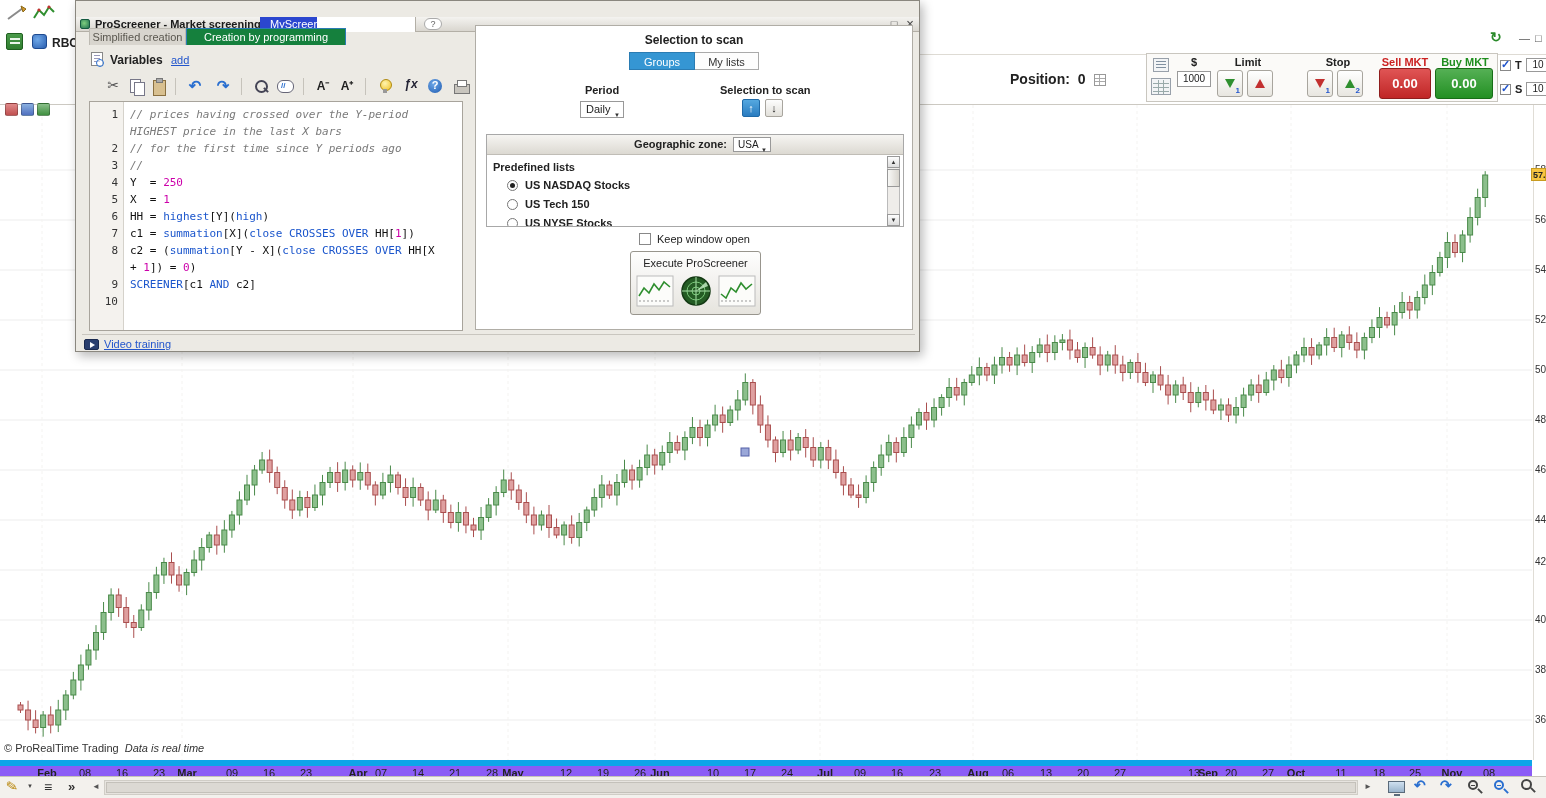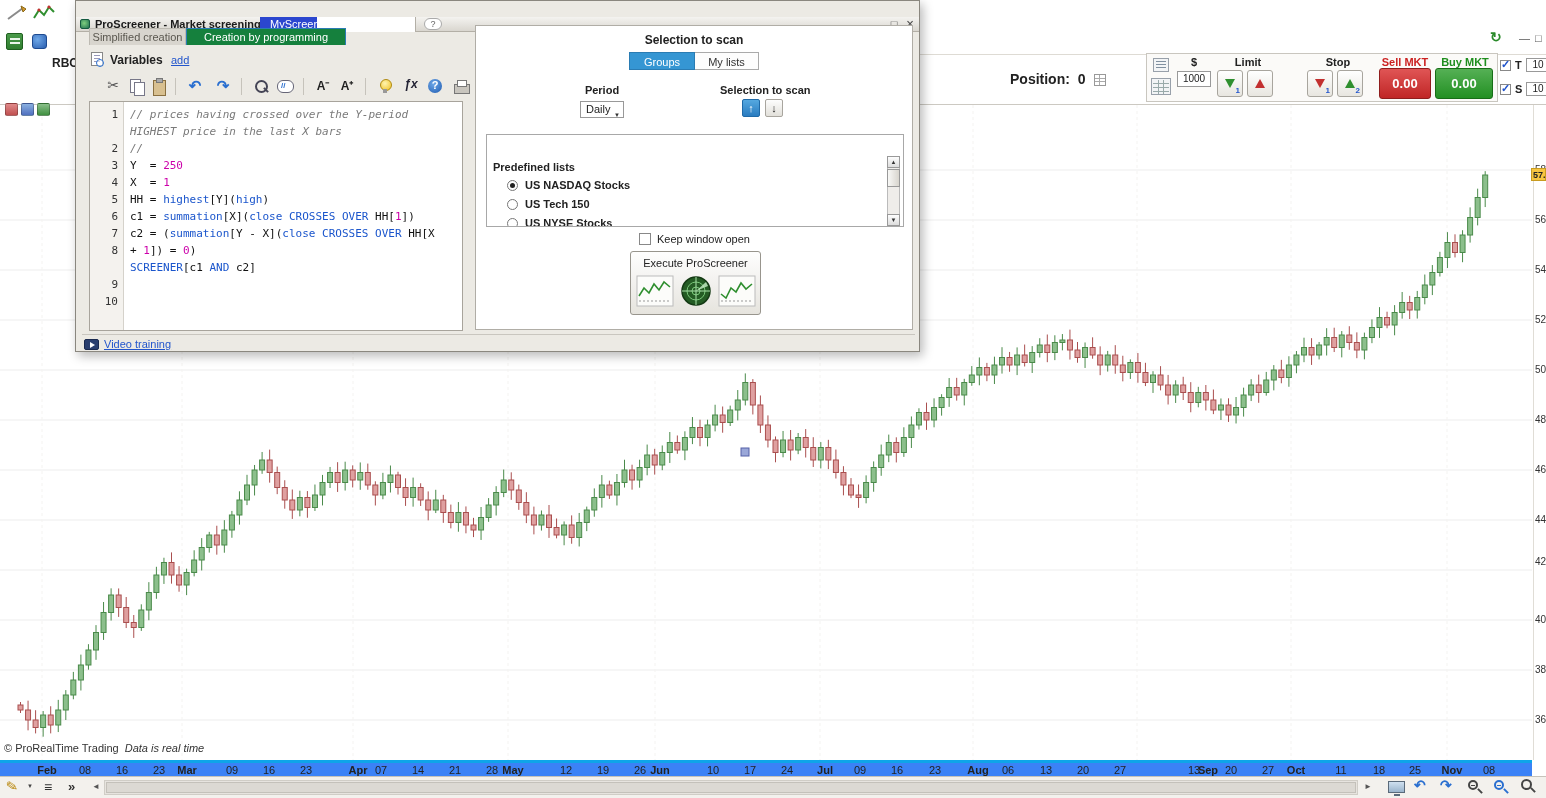--- a/index.html
+++ b/index.html
@@ -9,21 +9,21 @@
 
 
 .top-strip{position:absolute;left:0;top:0;width:1546px;height:105px;background:#fff;border-bottom:1px solid #ccc9c2;z-index:1;}
 .hline54{position:absolute;left:920px;top:54px;width:626px;height:1px;background:#dedbd4;z-index:2;}
 .tl-icon{position:absolute;z-index:2;}
 .penline-ico{left:6px;top:4px;width:22px;height:18px;}
 .zigzag-ico{left:32px;top:4px;width:24px;height:18px;}
 .journal-ico{left:6px;top:33px;width:17px;height:17px;background:linear-gradient(#4a9a4a,#2f7d2f);border:1px solid #1f5f1f;border-radius:2px;}
 .journal-ico::before{content:"";position:absolute;left:3px;top:4px;width:10px;height:2px;background:#eaf5ea;box-shadow:0 4px 0 #eaf5ea;}
 .sym-ico{left:32px;top:34px;width:15px;height:15px;background:radial-gradient(circle at 35% 35%,#6fa8e8,#2a5fb0);border:1px solid #1d4a90;border-radius:3px;}
-.sym-lbl{position:absolute;left:52px;top:36px;font-weight:bold;font-size:12px;z-index:2;margin-top:20px;}
+.sym-lbl{position:absolute;left:52px;top:36px;font-weight:bold;font-size:12px;z-index:2;}
 .mini-ico{position:absolute;top:103px;width:13px;height:13px;border-radius:2px;z-index:2;border:1px solid rgba(0,0,0,.25);}
 .mini-red{left:5px;background:linear-gradient(#e08a8a,#c05050);}
 .mini-blue{left:21px;background:linear-gradient(#8ab0e0,#5070c0);}
 .mini-green{left:37px;background:linear-gradient(#8ac08a,#3f8f3f);}
 .win-ctl{position:absolute;top:32px;font-size:11px;color:#555;z-index:2;cursor:default;}
 .refresh-ico{left:1490px;color:#2a8a2a;font-weight:bold;font-size:14px;top:29px;}
 .mainmin{left:1519px;}
 .mainmax{left:1535px;}
 
 
@@ -64,21 +64,21 @@
 .cbx{position:absolute;left:0;top:1px;width:11px;height:11px;background:#fff;border:1px solid #888;display:inline-block;}
 .cbx .ck{position:absolute;left:0px;top:-3px;color:#2255cc;font-size:11px;font-weight:bold;}
 .tif-lbl{position:absolute;left:15px;top:0;font-weight:bold;}
 .tif-val{position:absolute;left:26px;top:-1px;width:24px;height:14px;background:#fff;border:1px solid #999;font-size:10px;text-align:center;line-height:12px;}
 
 
 .chart-area{position:absolute;left:0;top:105px;width:1532px;height:655px;background:#fff;z-index:1;}
 #chart-svg{position:absolute;left:0;top:0;width:1532px;height:655px;}
 .copyright{position:absolute;left:4px;top:637px;font-size:11px;color:#333;white-space:nowrap;}
 .copyright .rt{font-style:italic;margin-left:6px;}
-#time-axis{position:absolute;left:0;top:760px;width:1532px;height:16px;background:#3b82f6;border-top:3px solid #0ea5e9;z-index:1;}
+#time-axis{position:absolute;left:0;top:760px;width:1532px;height:16px;background:#8b5cf6;border-top:6px solid #0ea5e9;z-index:1;}
 .ta-lbl{position:absolute;top:1px;font-size:11px;color:#222;transform:translateX(-50%);white-space:nowrap;}
 .ta-lbl.month{font-weight:bold;}
 #price-axis{position:absolute;left:1533px;top:105px;width:13px;height:655px;background:#fff;border-left:1px solid #e0ddd6;overflow:hidden;z-index:1;}
 .pa-lbl{position:absolute;left:1px;font-size:10px;color:#333;white-space:nowrap;}
 .price-tag{position:absolute;left:1531px;width:15px;height:13px;background:#f7c540;border:1px solid #c89b20;font-size:9px;font-weight:bold;color:#222;overflow:hidden;line-height:12px;z-index:2;padding-left:1px;}
 
 
 .bottom-bar{position:absolute;left:0;top:776px;width:1546px;height:22px;background:#f3f1ed;border-top:1px solid #c6c3bb;z-index:3;}
 .bb{position:absolute;cursor:pointer;}
 .pen-ico{left:6px;top:1px;font-size:14px;color:#b8860b;transform:rotate(-10deg);}
@@ -825,20 +825,21 @@
           <div class="ln">6</div>
           <div class="ln">7</div>
           <div class="ln">8</div>
           <div class="ln"></div>
           <div class="ln">9</div>
           <div class="ln">10</div>
         </div>
       <div class="code" id="code-lines">
           <div class="code-row"><span class="tk-comment">// prices having crossed over the Y-period</span></div>
           <div class="code-row"><span class="tk-comment">HIGHEST price in the last X bars</span></div>
+          <div class="code-row"><span class="tk-comment">// for the first time since Y periods ago</span></div>
           <div class="code-row"><span class="tk-comment">//</span></div>
           <div class="code-row"><span class="tk-plain">Y  = </span><span class="tk-num">250</span></div>
           <div class="code-row"><span class="tk-plain">X  = </span><span class="tk-num">1</span></div>
           <div class="code-row"><span class="tk-plain">HH = </span><span class="tk-kw">highest</span><span class="tk-plain">[Y](</span><span class="tk-kw">high</span><span class="tk-plain">)</span></div>
           <div class="code-row"><span class="tk-plain">c1 = </span><span class="tk-kw">summation</span><span class="tk-plain">[X](</span><span class="tk-kw">close</span><span class="tk-plain"> </span><span class="tk-kw">CROSSES OVER</span><span class="tk-plain"> HH[</span><span class="tk-num">1</span><span class="tk-plain">])</span></div>
           <div class="code-row"><span class="tk-plain">c2 = (</span><span class="tk-kw">summation</span><span class="tk-plain">[Y - X](</span><span class="tk-kw">close</span><span class="tk-plain"> </span><span class="tk-kw">CROSSES OVER</span><span class="tk-plain"> HH[X</span></div>
           <div class="code-row"><span class="tk-plain">+ </span><span class="tk-num">1</span><span class="tk-plain">]) = </span><span class="tk-num">0</span><span class="tk-plain">)</span></div>
           <div class="code-row"><span class="tk-kw">SCREENER</span><span class="tk-plain">[c1 </span><span class="tk-kw">AND</span><span class="tk-plain"> c2]</span></div>
           <div class="code-row"></div>
         </div>
@@ -852,20 +853,24 @@
       <div class="rp-title">Selection to scan</div>
       <div class="seg seg-groups">Groups</div>
       <div class="seg seg-mylists">My lists</div>
       <div class="rp-h h-period">Period</div>
       <div class="rp-h h-selscan">Selection to scan</div>
       <div class="select sel-daily"><span>Daily</span><span class="sel-caret">▼</span></div>
       <div class="arr-btn arr-up">↑</div>
       <div class="arr-btn arr-dn">↓</div>
 
       <div class="gbox">
+        <div class="gbox-head">
+          <span class="geo-lbl">Geographic zone:</span>
+          <span class="select sel-usa"><span>USA</span><span class="sel-caret">▼</span></span>
+        </div>
         <div class="pred-title">Predefined lists</div>
         <div id="pred-list">
             <div class="radio-row">
               <span class="radio sel"></span>
               <span class="radio-lbl">US NASDAQ Stocks</span>
             </div>
             <div class="radio-row">
               <span class="radio"></span>
               <span class="radio-lbl">US Tech 150</span>
             </div>

